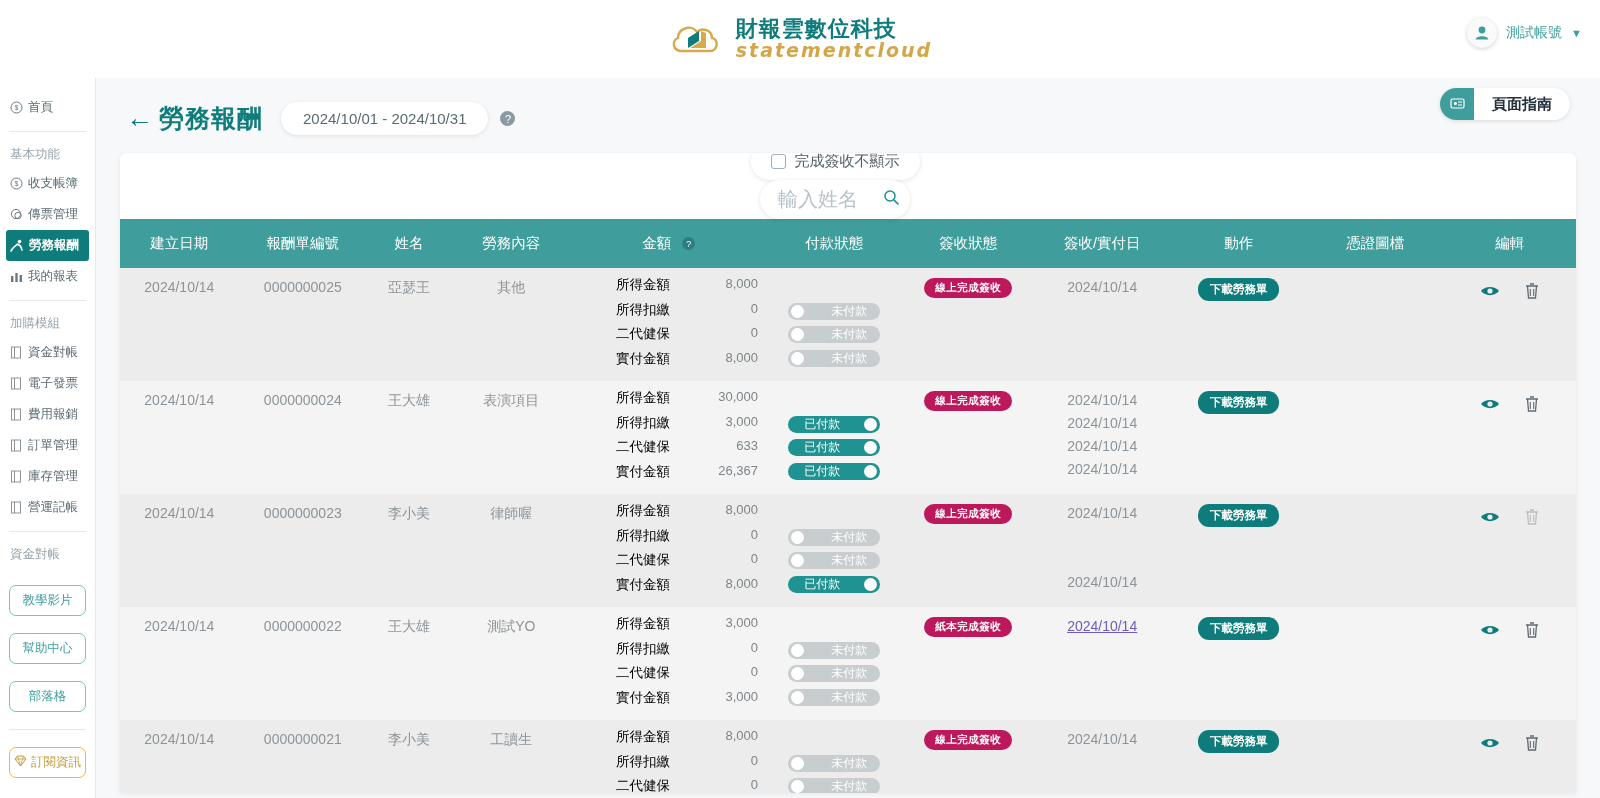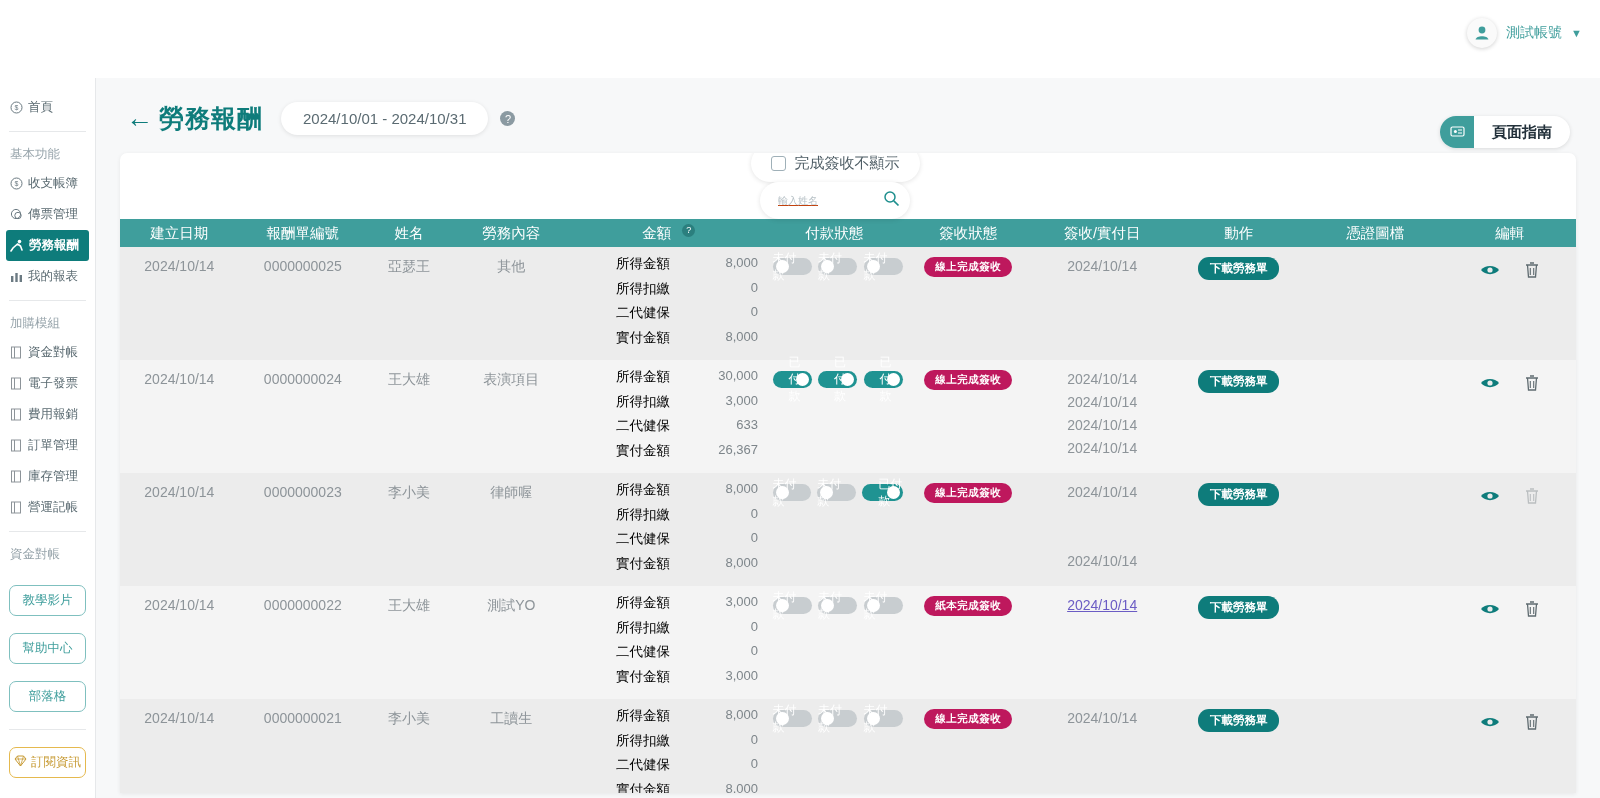--- a/index.html
+++ b/index.html
@@ -94,21 +94,21 @@
   .date-chip {
     margin-left: 18px; background: #fff; border-radius: 20px;
     padding: 8px 22px; font-size: 15px; color: #5b6b72;
     box-shadow: 0 1px 4px rgba(0,0,0,.10); cursor: pointer;
   }
   .help-dot {
     margin-left: 12px; width: 15px; height: 15px; border-radius: 50%;
     background: #8b9aa2; color: #fff; font-size: 11px;
     display: flex; align-items: center; justify-content: center; cursor: pointer;
   }
-  .head-actions { position: absolute; right: 30px; top: 38px; display: flex; align-items: center; gap: 10px; }
+  .head-actions { position: absolute; right: 30px; top: 10px; display: flex; align-items: center; gap: 10px; }
   .guide-btn {
     display: flex; align-items: center; background: #fff;
     border-radius: 18px; overflow: hidden; box-shadow: 0 1px 4px rgba(0,0,0,.12);
     cursor: pointer;
   }
   .guide-btn .gicon {
     background: #3f9e9c; color: #fff; width: 34px; height: 32px;
     display: flex; align-items: center; justify-content: center; font-size: 15px;
   }
   .guide-btn .glabel { padding: 0 18px; font-size: 15px; font-weight: bold; color: #22303a; }
@@ -135,48 +135,48 @@
   }
   .chkbox { width: 15px; height: 15px; border: 1.6px solid #9fb0b8; border-radius: 3px; }
   .chk-label { font-size: 15px; color: #4d5c64; }
   .divider-v { width: 1px; height: 20px; background: #d8dde0; margin: 0 16px; }
   .search-wrap {
     display: flex; align-items: center; background: #fff;
     border-radius: 20px; box-shadow: 0 1px 5px rgba(0,0,0,.11);
     padding: 8px 14px 8px 18px; width: 150px; justify-content: space-between;
   }
   .search-wrap input {
-    border: none; outline: none; font-size: 10px; color: #c2410c;
-    width: 105px; font-family: "Liberation Sans", sans-serif; background: transparent; text-decoration: underline;
+    border: none; outline: none; font-size: 20px; color: #c2410c;
+    width: 105px; font-family: "Liberation Sans", sans-serif; background: transparent;
   }
   .search-wrap input::placeholder { color: #b7c1c6; }
 
   
   table { width: 100%; border-collapse: collapse; table-layout: fixed; }
   thead th {
     background: #3f9e9c; color: #fff; font-size: 14.5px; font-weight: normal;
-    height: 28px; vertical-align: middle;
-  }
-  .th-amt { display: inline-flex; align-items: flex-start; gap: 11px; }
+    height: 49px; vertical-align: middle;
+  }
+  .th-amt { display: inline-flex; align-items: center; gap: 11px; }
   .th-q {
     width: 13px; height: 13px; border-radius: 50%;
     background: #2b7f7e; color: #fff; font-size: 9px;
     display: inline-flex; align-items: center; justify-content: center;
   }
   tbody tr { vertical-align: top; }
   tbody tr.odd { background: #ececec; }
   tbody tr.even { background: #f4f4f4; }
   tbody td { padding: 8px 0 10px 0; font-size: 14px; color: #8d9499; }
   td.c-date, td.c-no, td.c-name, td.c-work { text-align: center; padding-top: 11px; }
 
   .amt-grid { display: grid; grid-template-columns: 1fr auto; row-gap: 6.5px; padding-right: 8px; }
   .amt-lbl { text-align: right; padding-right: 26px; font-size: 13.5px; color: #000000; }
   .amt-val { text-align: right; font-size: 13px; color: #7d858a; min-width: 62px; }
 
-  .pay-col { display: flex; flex-direction: row; gap: 6.5px; align-items: center; padding-top: 3px; }
+  .pay-col { display: flex; flex-direction: column; gap: 6.5px; align-items: center; padding-top: 3px; }
   .pay-spacer { height: 17px; }
   .toggle {
     width: 92px; height: 17px; border-radius: 10px;
     display: flex; align-items: center; font-size: 12px; position: relative;
   }
   .toggle.unpaid { background: #c8cdd0; justify-content: flex-end; padding-right: 13px; color: #fff; }
   .toggle.paid { background: #1f9392; justify-content: flex-start; padding-left: 16px; color: #fff; }
   .knob { width: 13px; height: 13px; border-radius: 50%; background: #fff; position: absolute; }
   .toggle.unpaid .knob { left: 3px; }
   .toggle.paid .knob { right: 3px; }
@@ -198,20 +198,34 @@
   }
   td.c-edit { padding-top: 14px; }
   .edit-icons { display: flex; align-items: center; justify-content: center; gap: 24px; }
   .ic-btn { cursor: pointer; display: inline-flex; }
   .ic-btn.dim { opacity: .35; }
 </style>
 </head>
 <body>
 
 <div class="topbar">
+  <div class="brand">
+    <span class="brand-logo">
+      <svg width="56" height="56" viewBox="0 0 56 56">
+        <path d="M14 40 C5 40 3 30 10 27 C10 17 24 13 29 21 C34 16 44 19 44 27 C51 28 50 40 42 40 Z" fill="none" stroke="#d8a94b" stroke-width="2.4"></path>
+        <path d="M20 37 L20 27 L31 20 L31 30 Z" fill="#0e7c7b"></path>
+        <path d="M33 20 L38 22 L38 37 L33 37 Z" fill="#d8a94b"></path>
+        <path d="M22 37 L33 30 L33 37 Z" fill="#d8a94b"></path>
+      </svg>
+    </span>
+    <span class="brand-text">
+      <span class="brand-cn">財報雲數位科技</span>
+      <span class="brand-en">statementcloud</span>
+    </span>
+  </div>
   <div class="account">
     <span class="avatar">
       <svg width="18" height="18" viewBox="0 0 18 18">
         <circle cx="9" cy="6" r="3.4" fill="#3f9e9c"></circle>
         <path d="M2.6 15.5 C3.2 11 14.8 11 15.4 15.5 Z" fill="#3f9e9c"></path>
       </svg>
     </span>
     <span class="account-name">測試帳號</span>
     <span class="caret">▼</span>
   </div>

